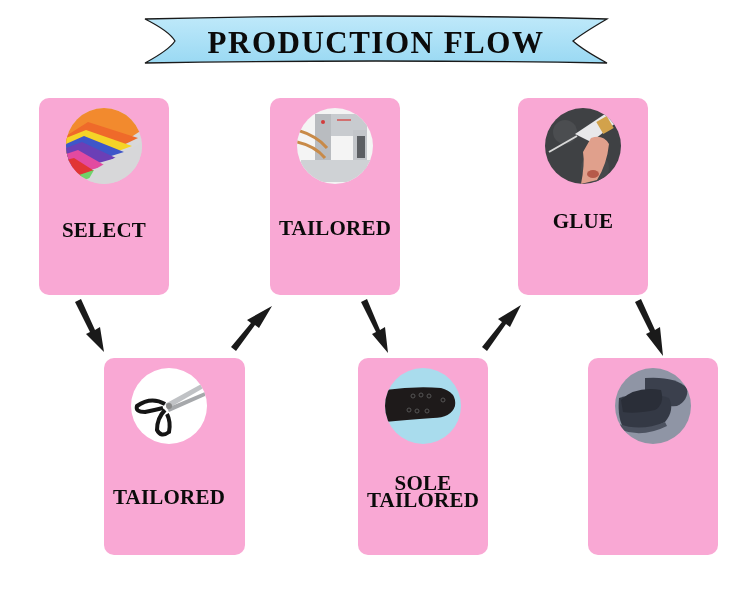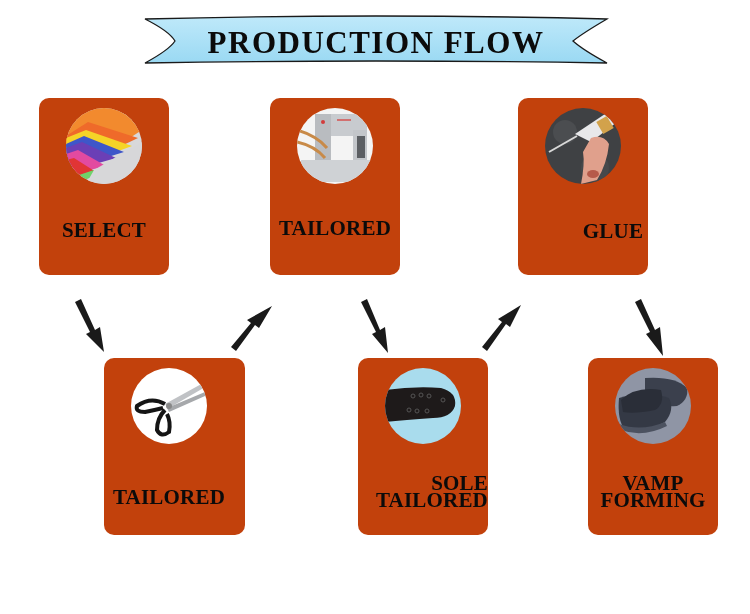--- a/index.html
+++ b/index.html
@@ -4,21 +4,21 @@
   <style>
     html, body { margin: 0; padding: 0; background: #ffffff; }
     body { width: 750px; height: 614px; position: relative; overflow: hidden;
            font-family: "DejaVu Serif", "Liberation Serif", serif; }
     .banner { position: absolute; left: 143px; top: 15px; width: 466px; height: 51px; }
     .banner svg { position: absolute; left: 0; top: 0; }
     .banner-title { position: absolute; left: 0; top: 0; width: 466px; height: 51px;
       display: flex; align-items: center; justify-content: center;
       font-family: "Liberation Serif", serif; font-weight: bold; font-size: 31px;
       letter-spacing: 1.5px; color: #0b0b0b; padding-top: 4px; box-sizing: border-box; }
-    .card { position: absolute; width: 130px; height: 177px; background: #c2410c;
+    .card { position: absolute; width: 130px; height: 197px; background: #f9a8d4;
       border-radius: 10px; }
     .photo { position: absolute; left: 27px; top: 10px; width: 76px; height: 76px;
       border-radius: 50%; overflow: hidden; }
     .photo svg { width: 76px; height: 76px; display: block; }
     .label { position: absolute; left: 0; width: 130px; text-align: center;
       font-family: "Liberation Serif", serif; font-weight: bold; color: #0b0b0b;
       font-size: 21px; line-height: 17px; letter-spacing: 0.2px; }
     .arrow { position: absolute; left: 0; top: 0; }
   </style>
 </head>
@@ -90,21 +90,21 @@
       <rect width="76" height="76" fill="#3f4144"></rect>
       <circle cx="20" cy="24" r="12" fill="#4b4d50"></circle>
       <circle cx="50" cy="60" r="14" fill="#46484b"></circle>
       <polygon points="30,26 60,6 72,14 46,34" fill="#e8e8ea"></polygon>
       <rect x="54" y="10" width="12" height="14" fill="#d2a24b" transform="rotate(-30 60 17)"></rect>
       <line x1="4" y1="44" x2="32" y2="28" stroke="#d8d8d8" stroke-width="2"></line>
       <path d="M46,30 Q58,26 64,36 Q62,56 52,72 L36,76 Q40,56 38,44 Z" fill="#e0a08c"></path>
       <ellipse cx="48" cy="66" rx="6" ry="4" fill="#b65a4a"></ellipse>
     </svg>
   </div>
-  <div class="label" style="top:125px;padding-left:30px;">GLUE</div>
+  <div class="label" style="top:115px;">GLUE</div>
 </div>
 
 <div class="card" style="left:104px; top:358px;padding-left:11px;">
   <div class="photo">
     <svg viewBox="0 0 76 76">
       <rect width="76" height="76" fill="#ffffff"></rect>
       <polygon points="34,36 74,14 76,18 38,40" fill="#c0c2c5"></polygon>
       <polygon points="36,40 74,24 74,28 38,44" fill="#a6a8ab"></polygon>
       <circle cx="38" cy="38" r="3" fill="#888"></circle>
       <path d="M34,36 Q20,28 6,38 Q4,44 14,44 Q24,42 32,40" stroke="#151515" stroke-width="4" fill="none"></path>
@@ -123,33 +123,29 @@
         <circle cx="28" cy="28" r="2"></circle>
           <circle cx="36" cy="27" r="2"></circle>
           <circle cx="44" cy="28" r="2"></circle>
         <circle cx="24" cy="42" r="2"></circle>
           <circle cx="32" cy="43" r="2"></circle>
           <circle cx="42" cy="43" r="2"></circle>
         <circle cx="58" cy="32" r="2"></circle>
       </g>
     </svg>
   </div>
-  <div class="label" style="top:117px;text-align:right;">
+  <div class="label" style="top:117px;">
     <div>SOLE</div>
     <div>TAILORED</div>
   </div>
 </div>
 
 <div class="card" style="left:588px; top:358px;">
   <div class="photo">
     <svg viewBox="0 0 76 76">
       <rect width="76" height="76" fill="#8f95a5"></rect>
       <path d="M30,10 Q60,8 72,20 Q74,32 62,38 Q40,40 30,30 Z" fill="#3b404d"></path>
       <path d="M4,30 Q30,22 54,30 Q60,42 50,54 Q30,66 10,62 Q2,52 4,30 Z" fill="#343945"></path>
       <path d="M6,32 Q20,18 46,22 Q50,36 40,42 Q20,46 8,44 Z" fill="#2a2e38"></path>
       <path d="M4,56 Q26,64 50,54 L52,58 Q28,70 6,62 Z" fill="#4c5260"></path>
     </svg>
   </div>
-  <div class="label" style="top:117px;">
-    <div>VAMP</div>
-    <div>FORMING</div>
-  </div>
 </div>
 
 </body></html>

